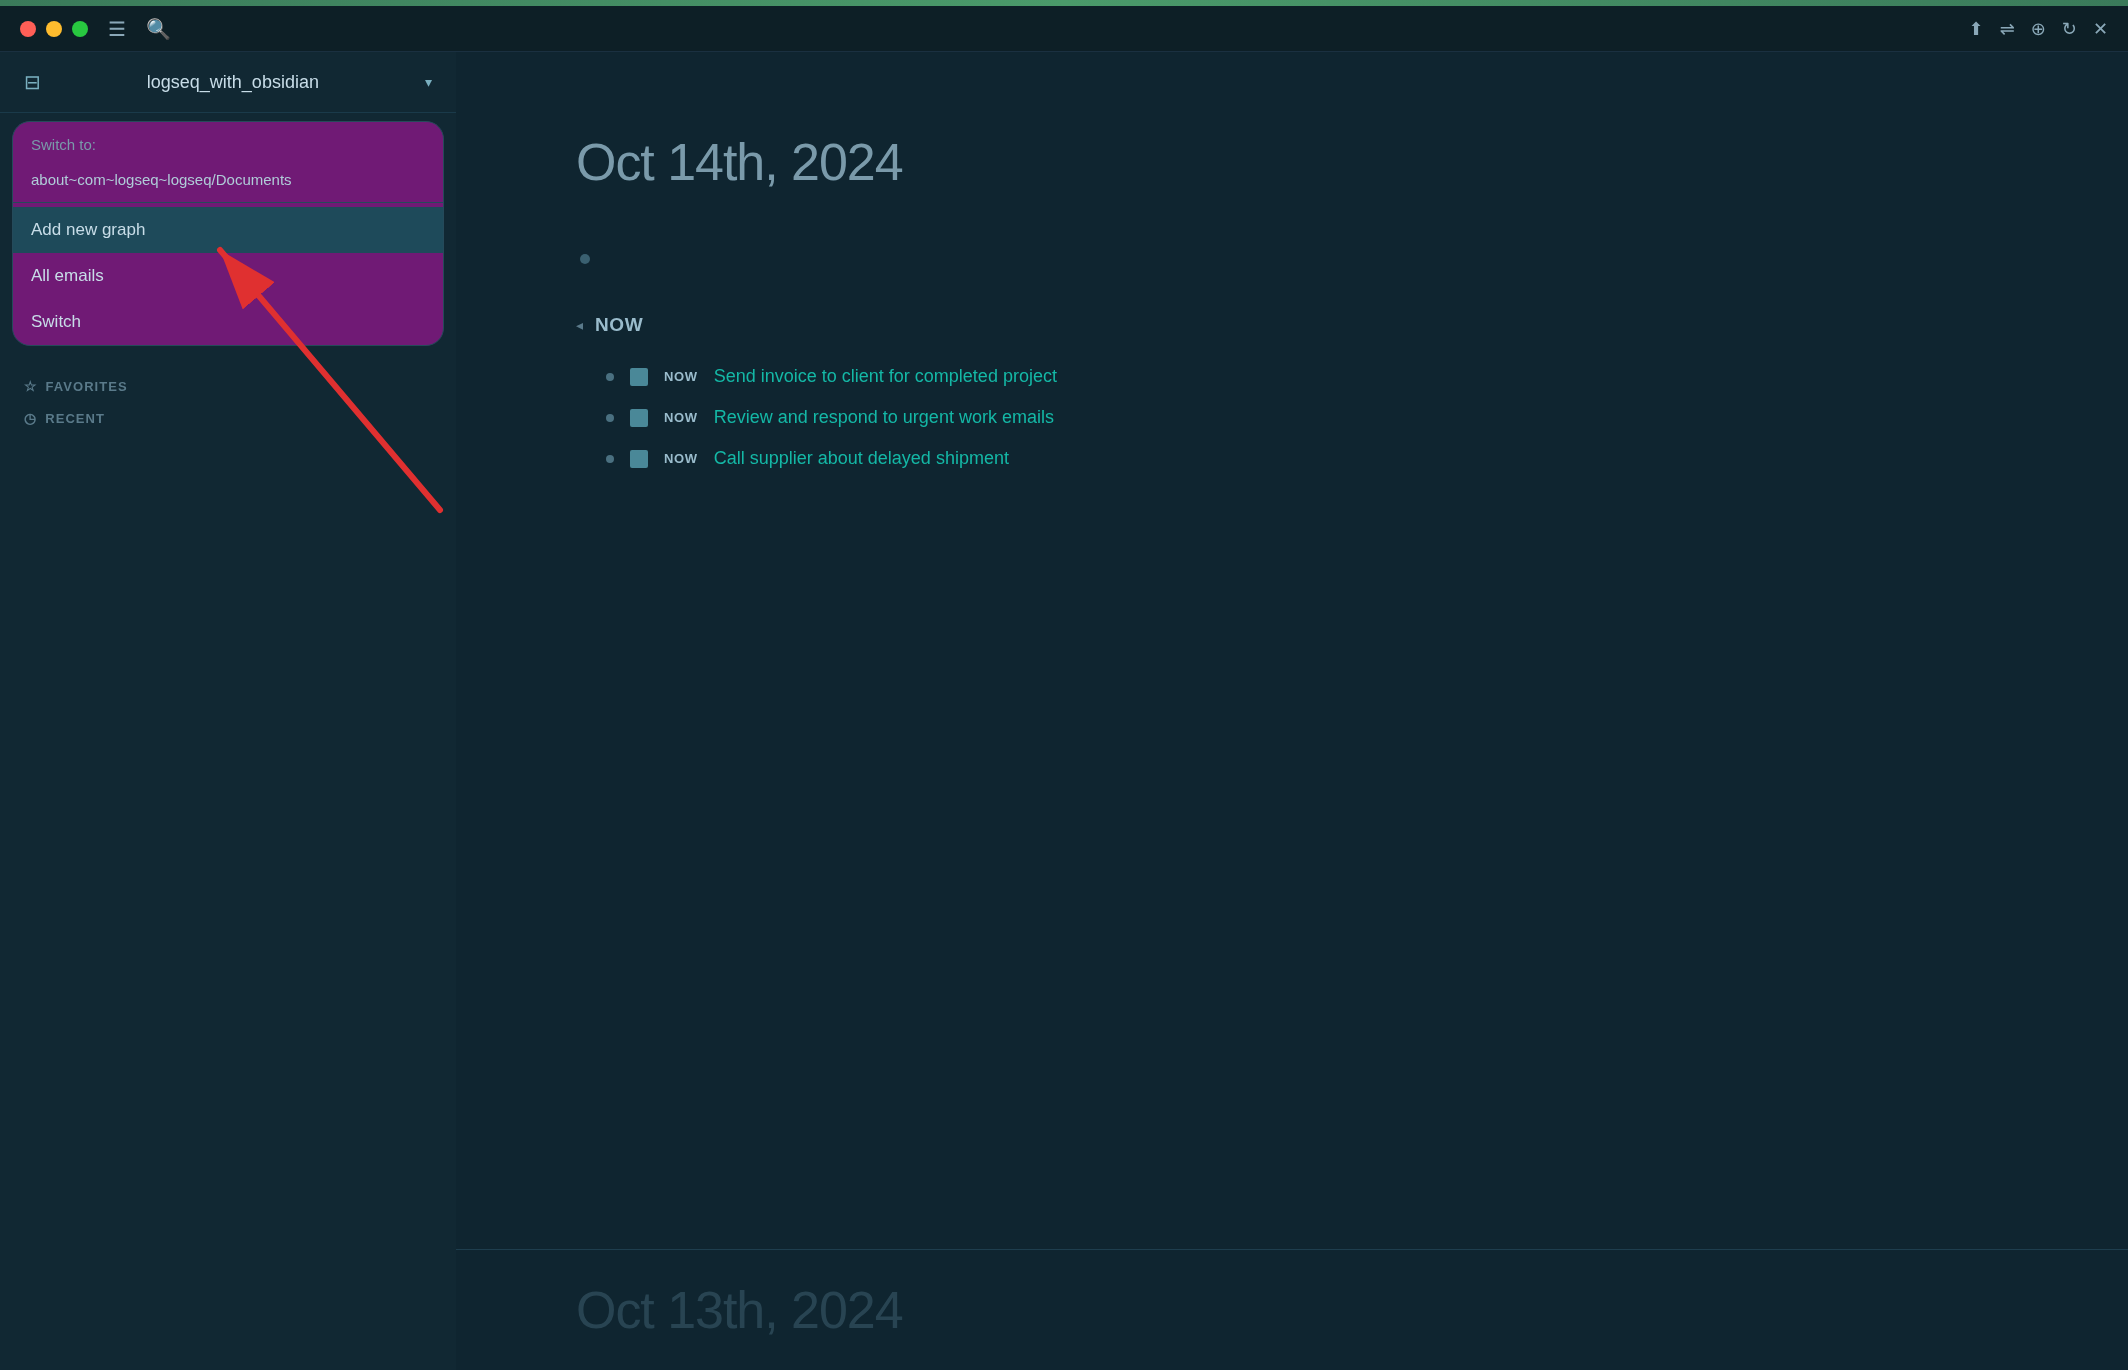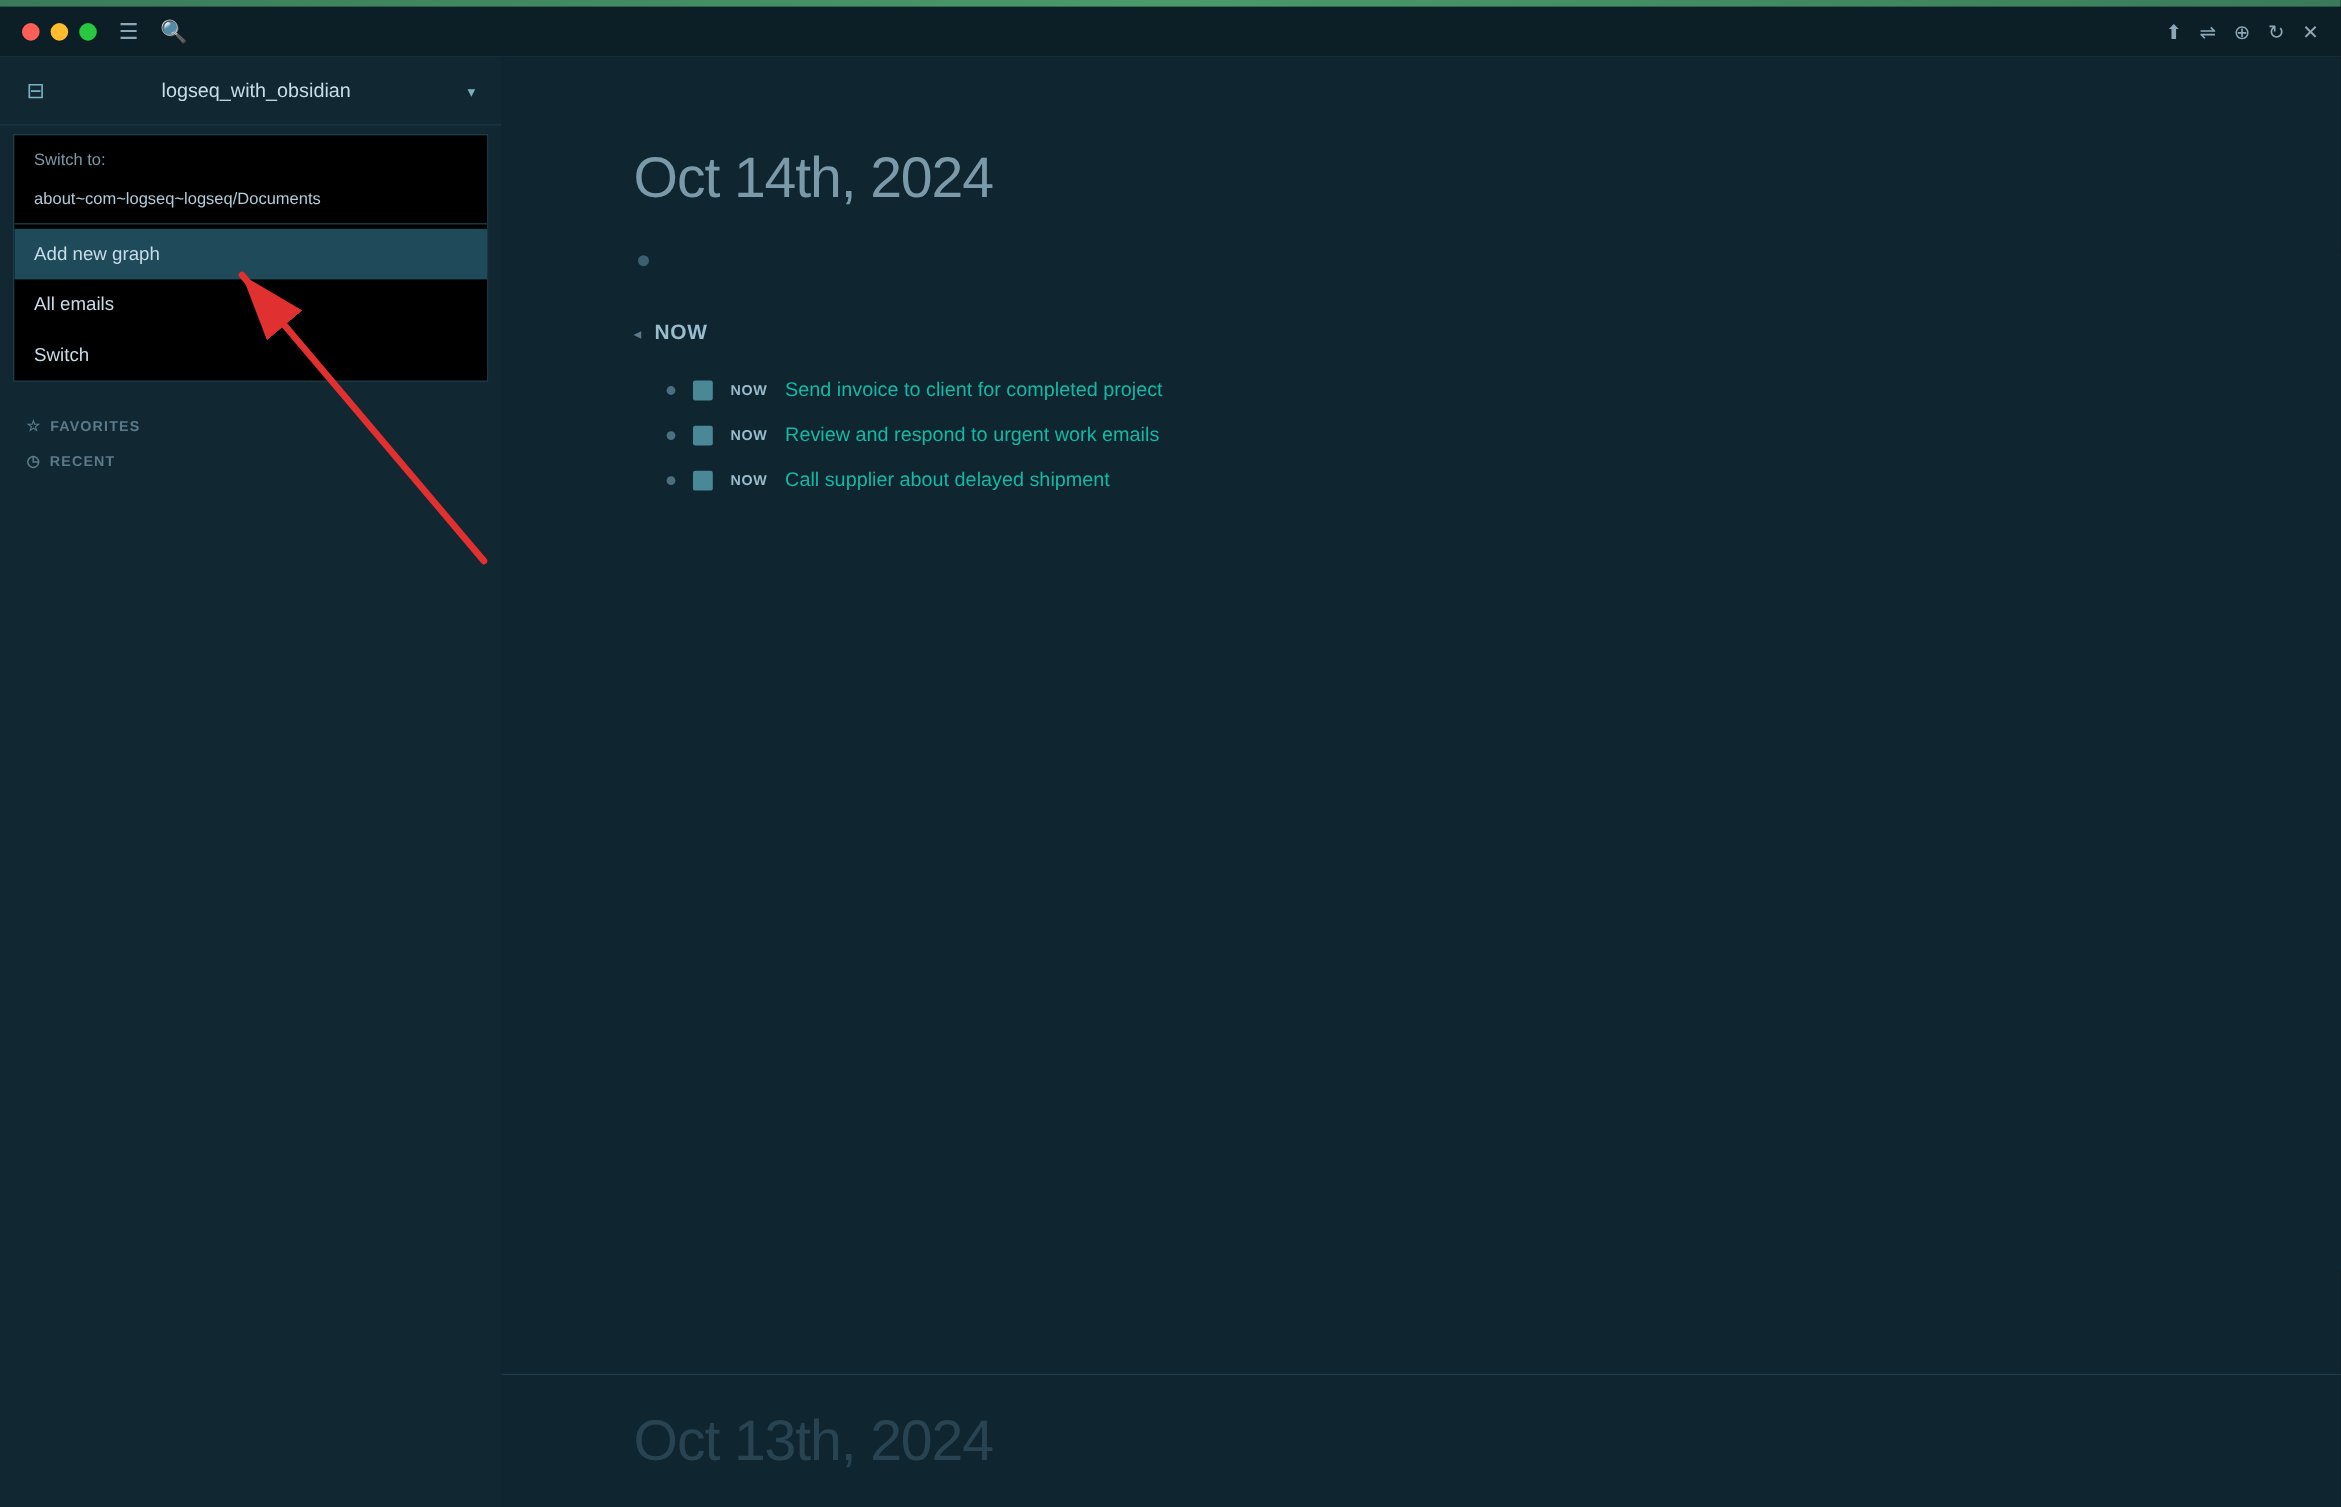--- a/index.html
+++ b/index.html
@@ -116,22 +116,22 @@
     }
 
     .sidebar-vault-chevron {
       color: #7ab0c0;
       font-size: 14px;
     }
 
     
     .dropdown-menu {
       margin: 8px 12px;
-      background: #000000;
-      border-radius: 0;
+      background: #701a75;
+      border-radius: 18px;
       overflow: hidden;
       border: 1px solid #254a5a;
     }
 
     .dropdown-switch-label {
       padding: 14px 18px 8px;
       color: #7a9aaa;
       font-size: 15px;
     }
 
@@ -192,21 +192,21 @@
     }
 
     .journal-page {
       padding: 80px 120px;
     }
 
     .journal-date {
       font-size: 52px;
       font-weight: 300;
       color: #7a9aaa;
-      margin-bottom: 40px;
+      margin-bottom: 62px;
       letter-spacing: -0.02em;
     }
 
     .journal-bullet {
       width: 10px;
       height: 10px;
       border-radius: 50%;
       background: #3a6070;
       margin-bottom: 50px;
       margin-left: 4px;

